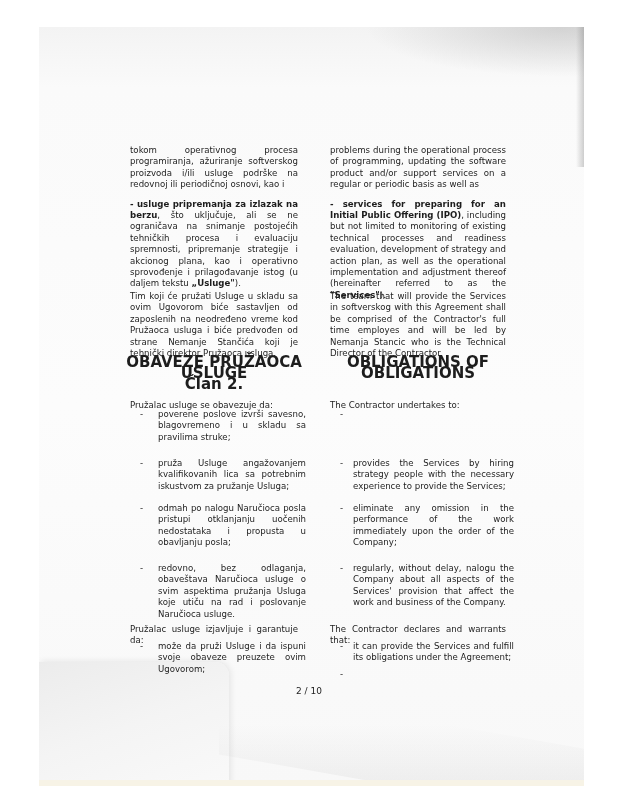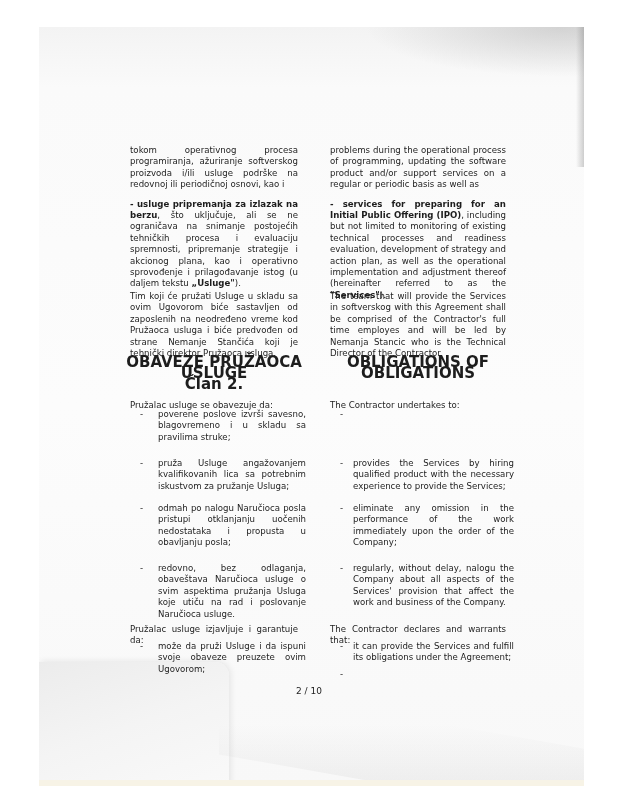--- a/index.html
+++ b/index.html
@@ -112,21 +112,21 @@
 </div>
 
 <div class="col right" style="top:392px;">
   <p class="para">The Contractor undertakes to:</p>
 </div>
 
 <div class="col right" style="top:409px;">
   <p class="list-item"><span class="dash">-</span></p>
 </div>
 <div class="col right" style="top:458px;">
-  <p class="list-item"><span class="dash">-</span><span>provides the Services by hiring qualified product with the necessary experience to provide the Services;</span></p>
+  <p class="list-item"><span class="dash">-</span><span>provides the Services by hiring strategy people with the necessary experience to provide the Services;</span></p>
 </div>
 <div class="col right" style="top:503px;">
   <p class="list-item"><span class="dash">-</span><span>eliminate any omission in the performance of the work immediately upon the order of the Company;</span></p>
 </div>
 <div class="col right" style="top:563px;">
   <p class="list-item"><span class="dash">-</span><span>regularly, without delay, nalogu the Company about all aspects of the Services' provision that affect the work and business of the Company.</span></p>
 </div>
 
 <div class="col right" style="top:616px;">
   <p class="para">The Contractor declares and warrants that:</p>

